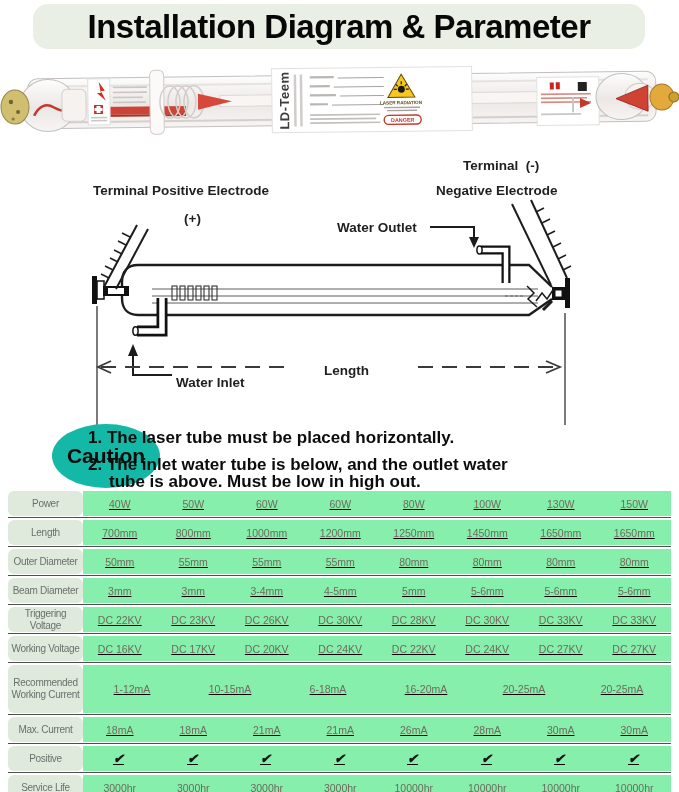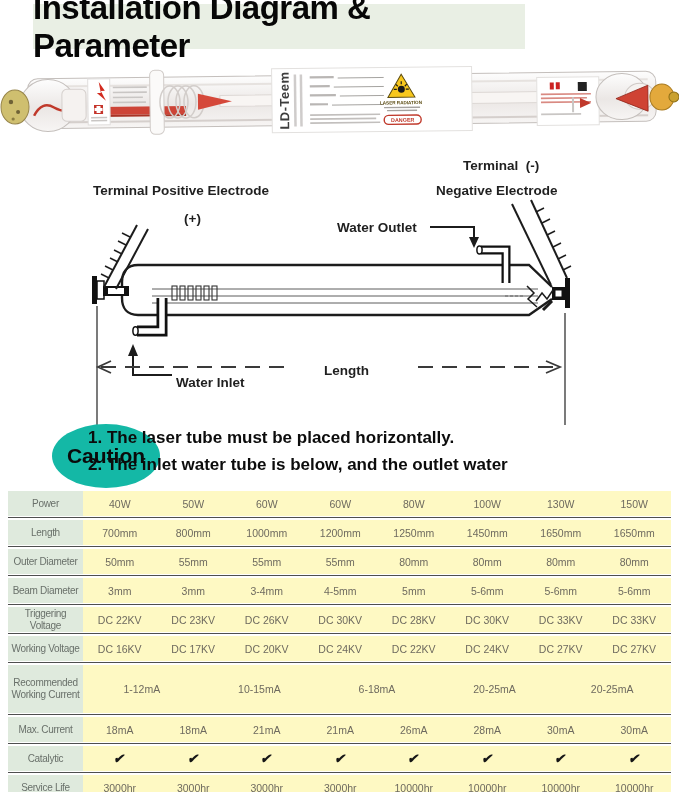--- a/index.html
+++ b/index.html
@@ -1,22 +1,22 @@
 <!DOCTYPE html>
 <html><head>
 <meta charset="utf-8">
 <style>
   * { margin:0; padding:0; box-sizing:border-box; }
   body { background:#fff; }
   .page { position:relative; width:679px; height:792px; background:#fff; overflow:hidden;
           font-family:"Liberation Sans", sans-serif; }
 
   
-  .title-banner { position:absolute; left:33px; top:4px; width:492px; height:45px;
-    background:#e9efe4; border-radius:0; display:flex; align-items:center; justify-content:center; }
+  .title-banner { position:absolute; left:33px; top:4px; width:612px; height:45px;
+    background:#e9efe4; border-radius:15px; display:flex; align-items:center; justify-content:center; }
   .title-banner span { font-size:33px; font-weight:bold; color:#070707; letter-spacing:-0.5px; }
 
   
   .photo-wrap   { position:absolute; left:0; top:60px;  width:679px; height:88px; }
   .diagram-wrap { position:absolute; left:0; top:148px; width:679px; height:280px; }
 
   
   .caution-badge { position:absolute; left:52px; top:424px; width:108px; height:64px;
     background:#14b8a6; border-radius:50%; display:flex; align-items:center; justify-content:center; }
   .caution-badge span { font-size:21px; font-weight:bold; color:#0a0a0a; }
@@ -24,22 +24,22 @@
     font-weight:bold; font-size:17px; line-height:17px; }
   .caution-item1 { margin-bottom:10px; }
   .caution-item2b { padding-left:21px; }
 
   
   .ptable { position:absolute; left:8px; top:491px; width:663px; }
   .trow { display:flex; height:25px; }
   .trow.tall { height:48px; }
   .tlabel { width:75px; background:#dfeadd; display:flex; align-items:center; justify-content:center;
     text-align:center; font-size:10px; letter-spacing:-0.3px; color:#69706a; white-space:pre-line;
-    line-height:12px; }
-  .tvals { flex:1; display:flex; background:#fef9c3; }
+    line-height:12px;border-radius:6px; }
+  .tvals { flex:1; display:flex; background:#86efac;text-decoration:underline; }
   .tcell { flex:1; display:flex; align-items:center; justify-content:center;
     font-size:10.5px; color:#6e6a5f; }
   .tcell.check { font-size:13px; font-weight:bold; color:#151515; transform:skewX(-12deg); }
   .sep { height:4px; background:linear-gradient(#ffffff 1px, #4f4f4f 1px, #4f4f4f 2px, #ffffff 2px); }
 
   svg text { font-family:"Liberation Sans", sans-serif; }
   .dlabel { font-weight:bold; fill:#1f1f1f; font-size:13.5px; }
 </style>
 </head>
 <body>
@@ -264,20 +264,21 @@
       <text class="dlabel" x="324" y="227" font-size="17.5">Length</text>
     </svg>
   </div>
 
   <div class="caution-badge">
     <span>Caution</span>
   </div>
   <div class="caution-items">
     <div class="caution-item1">1. The laser tube must be placed horizontally.</div>
     <div>2. The inlet water tube is below, and the outlet water</div>
+    <div class="caution-item2b">tube is above. Must be low in high out.</div>
   </div>
 
   <div class="ptable">
       <div class="trow">
         <div class="tlabel">Power</div>
         <div class="tvals">
           <div class="tcell">40W</div>
           <div class="tcell">50W</div>
           <div class="tcell">60W</div>
           <div class="tcell">60W</div>
@@ -358,41 +359,42 @@
         </div>
       </div>
       <div class="sep"></div>
       <div class="trow tall">
         <div class="tlabel">Recommended
 Working Current</div>
         <div class="tvals">
           <div class="tcell">1-12mA</div>
           <div class="tcell">10-15mA</div>
           <div class="tcell">6-18mA</div>
+          <div class="tcell">16-20mA</div>
           <div class="tcell">20-25mA</div>
           <div class="tcell">20-25mA</div>
         </div>
       </div>
       <div class="sep"></div>
       <div class="trow">
         <div class="tlabel">Max. Current</div>
         <div class="tvals">
           <div class="tcell">18mA</div>
           <div class="tcell">18mA</div>
           <div class="tcell">21mA</div>
           <div class="tcell">21mA</div>
           <div class="tcell">26mA</div>
           <div class="tcell">28mA</div>
           <div class="tcell">30mA</div>
           <div class="tcell">30mA</div>
         </div>
       </div>
       <div class="sep"></div>
       <div class="trow">
-        <div class="tlabel">Catalytic</div>
+        <div class="tlabel">Positive</div>
         <div class="tvals">
           <div class="tcell check">✔</div>
           <div class="tcell check">✔</div>
           <div class="tcell check">✔</div>
           <div class="tcell check">✔</div>
           <div class="tcell check">✔</div>
           <div class="tcell check">✔</div>
           <div class="tcell check">✔</div>
           <div class="tcell check">✔</div>
         </div>

